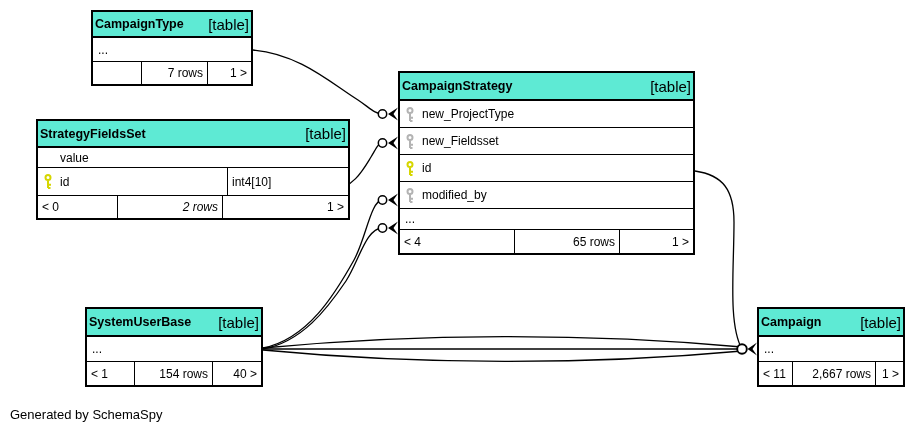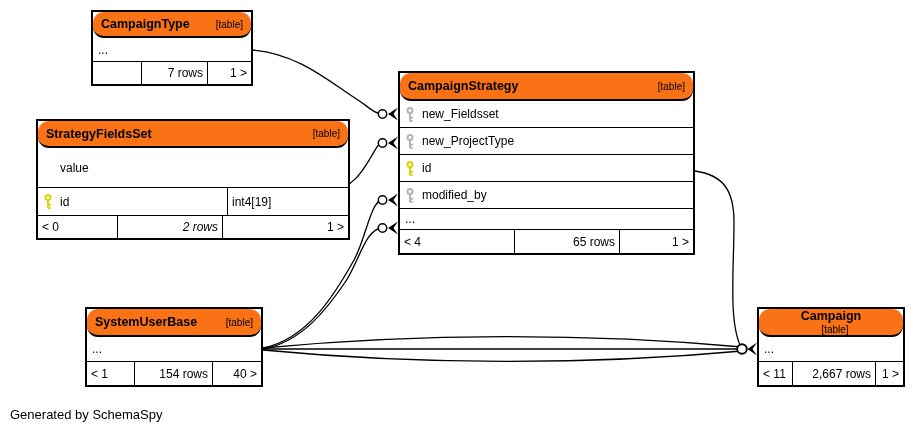--- a/index.html
+++ b/index.html
@@ -7,24 +7,24 @@
     width:924px; height:441px; position:relative; background:#ffffff;
     font-family:"Liberation Sans", sans-serif; color:#000; overflow:hidden;
   }
   #edges { position:absolute; left:0; top:0; width:924px; height:441px; }
   .tbl {
     position:absolute; background:#fff; border:2px solid #000;
     box-sizing:border-box; font-size:12px;
   }
   .tbl-head {
     display:flex; justify-content:space-between; align-items:center;
-    padding:0 8px; border-bottom:2px solid #000; background:#f97316;border-radius:11px;
+    padding:0 2px; border-bottom:2px solid #000; background:#5eead4;
   }
   .tname { font-weight:bold; font-size:12.5px; white-space:nowrap; }
-  .ttag  { font-size:10px; margin-left:8px; white-space:nowrap; }
+  .ttag  { font-size:15px; margin-left:8px; white-space:nowrap; }
   .trow {
     display:flex; align-items:center; border-bottom:1.5px solid #000;
     padding:0 5px; gap:7px; box-sizing:border-box; white-space:nowrap;
   }
   .trow.nopad { padding:0; gap:0; }
   .namecell { display:flex; align-items:center; gap:7px; padding:0 5px; align-self:stretch; box-sizing:border-box; }
   .typecell { border-left:1.5px solid #000; align-self:stretch; display:flex; align-items:center; padding:0 4px; box-sizing:border-box; }
   .kicon { width:10px; height:15px; display:inline-flex; flex:0 0 10px; }
   .kspacer { width:10px; flex:0 0 10px; }
   .tfoot { display:flex; align-items:stretch; box-sizing:border-box; }
@@ -87,67 +87,67 @@
     <span class="fcell right" style="width:66px;">7 rows</span>
     <span class="fcell right grow">1 &gt;</span>
   </div>
 </div>
 
 <div class="tbl" style="left:36px; top:119px; width:314px;">
   <div class="tbl-head" style="height:25px;">
     <span class="tname">StrategyFieldsSet</span>
     <span class="ttag">[table]</span>
   </div>
-  <div class="trow nopad" style="height:40px;">
+  <div class="trow nopad" style="height:20px;">
     <span class="namecell" style="width:189px;">
       <span class="kspacer"></span>
       <span>value</span>
     </span>
   </div>
   <div class="trow nopad" style="height:28px;">
     <span class="namecell" style="width:189px;">
       <svg class="kicon" viewBox="0 0 10 15">
         <g stroke="#d6d600" stroke-width="2" fill="none">
           <circle cx="5" cy="3.6" r="2.5"></circle>
           <path d="M5 6.2 L5 14 M5 10.8 L8 10.8 M5 14 L7.5 14"></path>
         </g>
       </svg>
       <span>id</span>
     </span>
-    <span class="typecell grow">int4[19]</span>
+    <span class="typecell grow">int4[10]</span>
   </div>
   <div class="tfoot" style="height:22px;">
     <span class="fcell" style="width:80px;">&lt; 0</span>
     <span class="fcell right" style="width:105px;font-style:italic;">2 rows</span>
     <span class="fcell right grow">1 &gt;</span>
   </div>
 </div>
 
 <div class="tbl" style="left:398px; top:71px; width:297px;">
   <div class="tbl-head" style="height:26px;">
     <span class="tname">CampaignStrategy</span>
     <span class="ttag">[table]</span>
   </div>
   <div class="trow" style="height:27px;">
     <svg class="kicon" viewBox="0 0 10 15">
       <g stroke="#b3b3b3" stroke-width="2" fill="none">
         <circle cx="5" cy="3.6" r="2.5"></circle>
           <path d="M5 6.2 L5 14 M5 10.8 L8 10.8 M5 14 L7.5 14"></path>
       </g>
     </svg>
+    <span>new_ProjectType</span>
+  </div>
+  <div class="trow" style="height:27px;">
+    <svg class="kicon" viewBox="0 0 10 15">
+      <g stroke="#b3b3b3" stroke-width="2" fill="none">
+        <circle cx="5" cy="3.6" r="2.5"></circle>
+          <path d="M5 6.2 L5 14 M5 10.8 L8 10.8 M5 14 L7.5 14"></path>
+      </g>
+    </svg>
     <span>new_Fieldsset</span>
-  </div>
-  <div class="trow" style="height:27px;">
-    <svg class="kicon" viewBox="0 0 10 15">
-      <g stroke="#b3b3b3" stroke-width="2" fill="none">
-        <circle cx="5" cy="3.6" r="2.5"></circle>
-          <path d="M5 6.2 L5 14 M5 10.8 L8 10.8 M5 14 L7.5 14"></path>
-      </g>
-    </svg>
-    <span>new_ProjectType</span>
   </div>
   <div class="trow" style="height:27px;">
     <svg class="kicon" viewBox="0 0 10 15">
       <g stroke="#d6d600" stroke-width="2" fill="none">
         <circle cx="5" cy="3.6" r="2.5"></circle>
           <path d="M5 6.2 L5 14 M5 10.8 L8 10.8 M5 14 L7.5 14"></path>
       </g>
     </svg>
     <span>id</span>
   </div>
@@ -179,21 +179,21 @@
     <span>...</span>
   </div>
   <div class="tfoot" style="height:23px;">
     <span class="fcell" style="width:48px;">&lt; 1</span>
     <span class="fcell right" style="width:78px;">154 rows</span>
     <span class="fcell right grow">40 &gt;</span>
   </div>
 </div>
 
 <div class="tbl" style="left:757px; top:307px; width:148px;">
-  <div class="tbl-head" style="height:26px;flex-direction:column;">
+  <div class="tbl-head" style="height:26px;">
     <span class="tname">Campaign</span>
     <span class="ttag">[table]</span>
   </div>
   <div class="trow" style="height:25px;">
     <span>...</span>
   </div>
   <div class="tfoot" style="height:23px;">
     <span class="fcell" style="width:34px;">&lt; 11</span>
     <span class="fcell right" style="width:83px;">2,667 rows</span>
     <span class="fcell right grow">1 &gt;</span>

